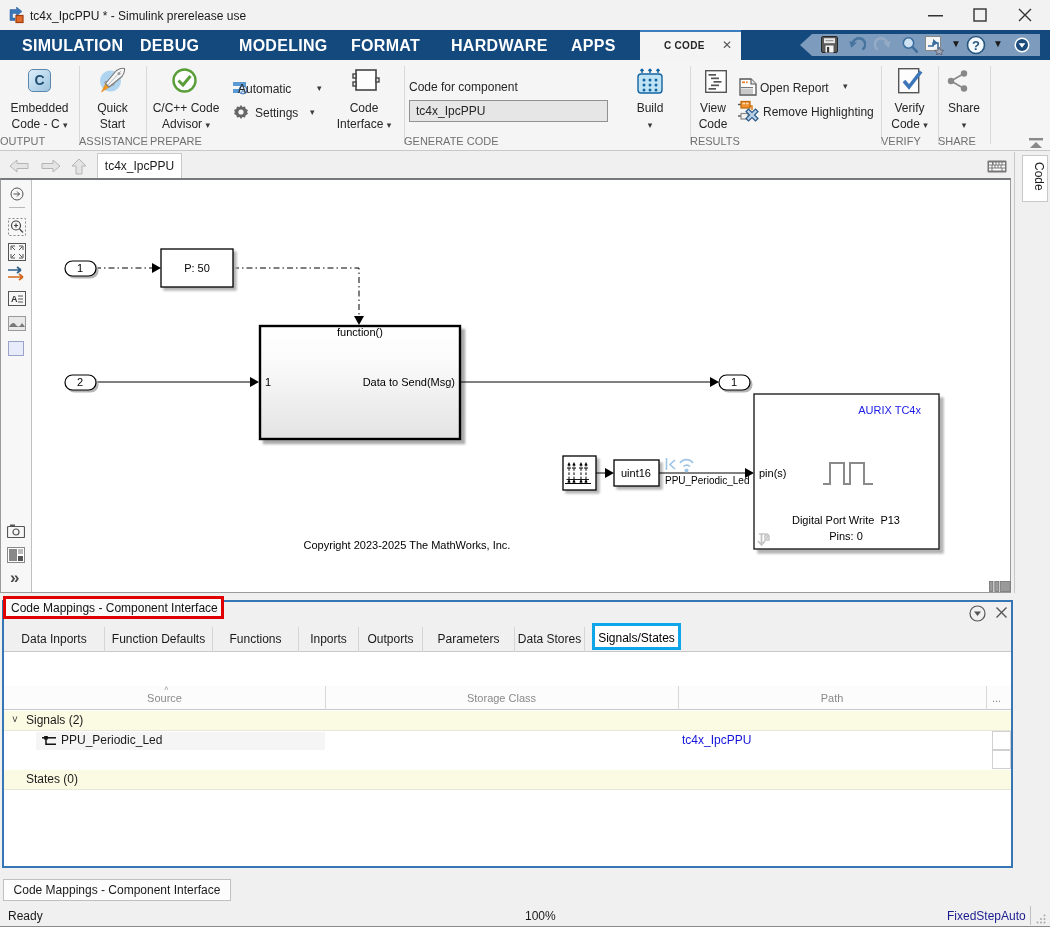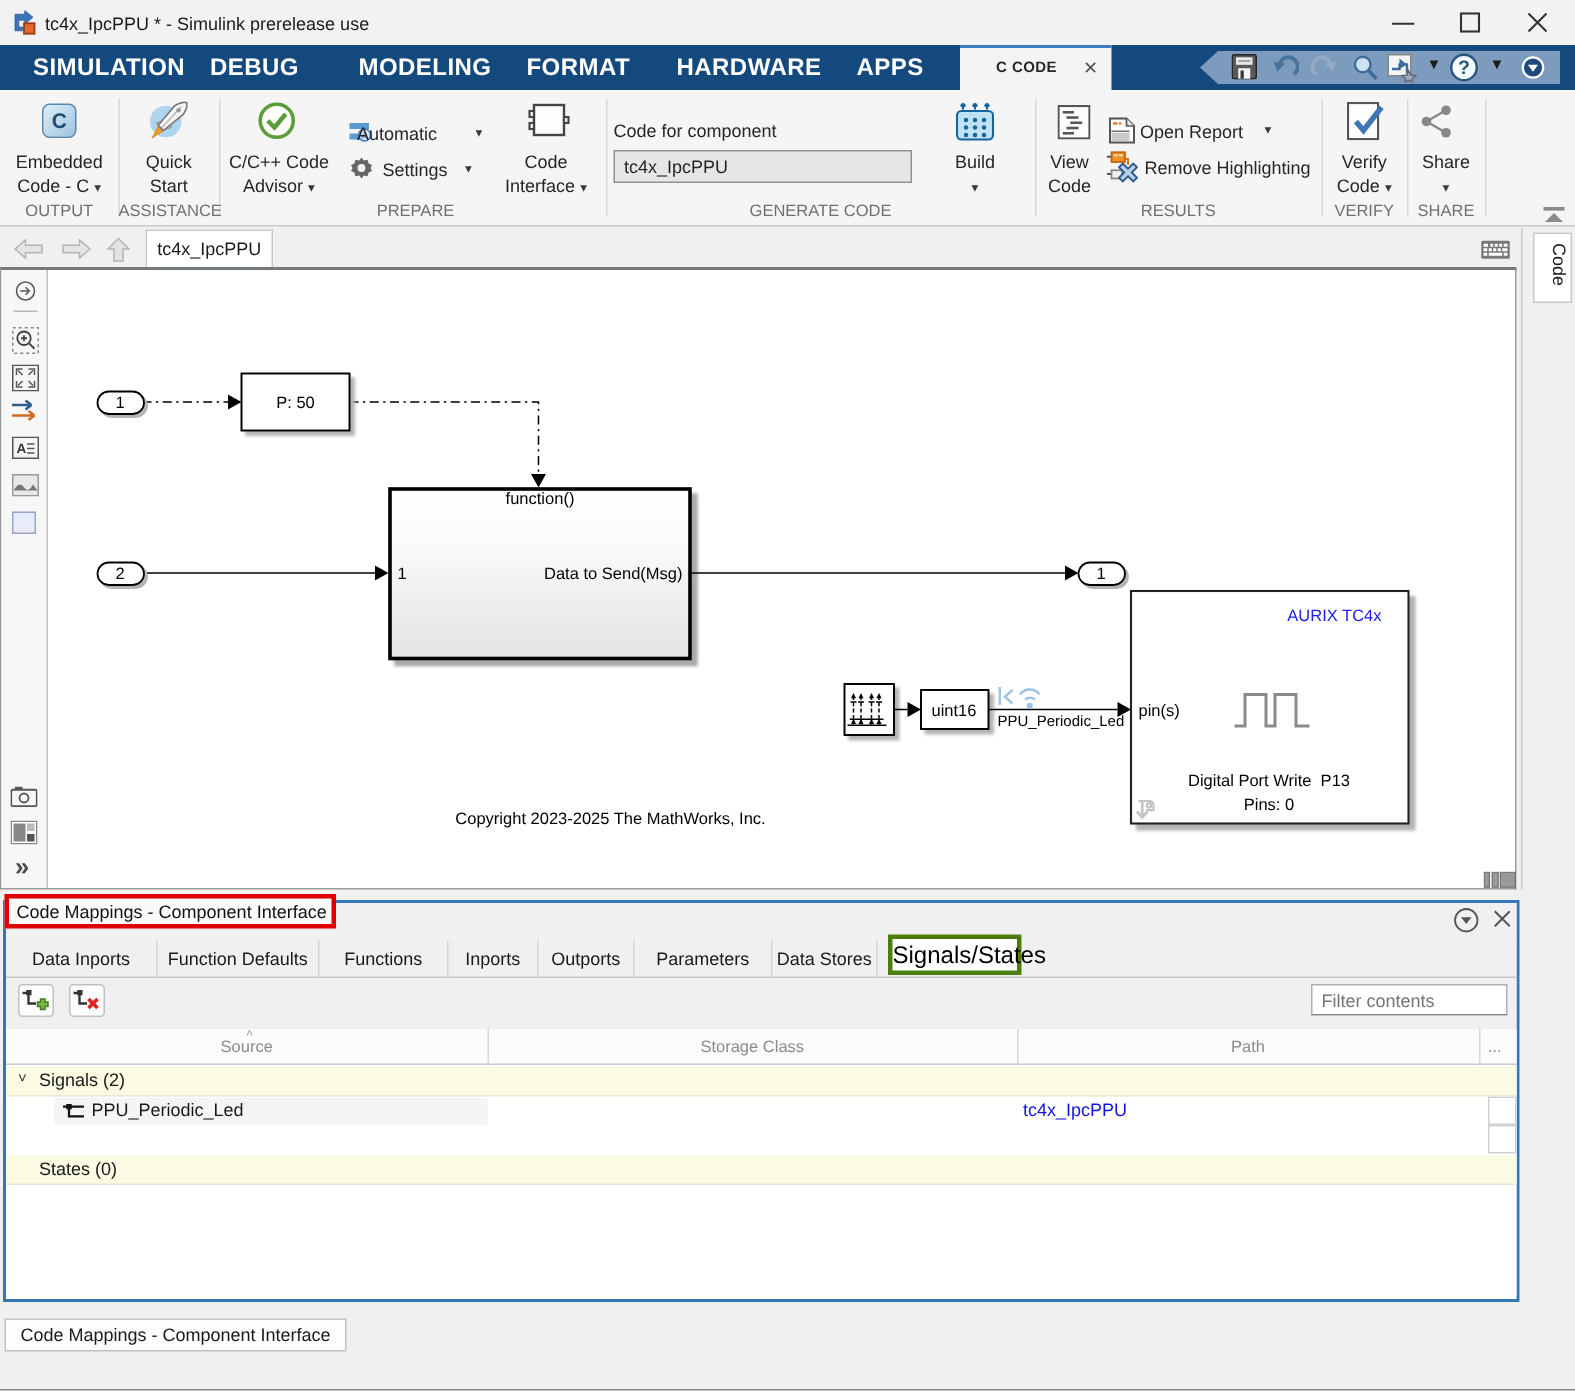--- a/index.html
+++ b/index.html
@@ -17,21 +17,21 @@
 .rtab { position:absolute; top:0; height:30px; line-height:31px; color:#fff; font-size:16px; font-weight:bold; letter-spacing:0.3px; }
 #ccode-tab { position:absolute; left:640px; top:30px; width:101px; height:30px; background:#f4f4f4; border-top:2px solid #3a7cbe; }
 #ccode-tab span.lbl { position:absolute; left:24px; top:8px; font-size:10px; font-weight:bold; color:#262626; letter-spacing:0.3px; }
 #ccode-tab span.x { position:absolute; left:82px; top:6px; font-size:12px; color:#555; font-weight:normal; }
 #qab { position:absolute; left:812px; top:34px; width:228px; height:22px; background:#7d9bbc; }
 #qab-notch { position:absolute; left:800px; top:34px; width:0; height:0; border-top:11px solid transparent; border-bottom:11px solid transparent; border-right:12px solid #7d9bbc; }
 
 
 #ribbon { left:0; top:60px; width:1050px; height:91px; background:#f5f5f5; border-bottom:1px solid #c8c8c8; }
 .gsep { position:absolute; top:6px; height:78px; width:1px; background:#d9d9d9; }
-.glabel { position:absolute; top:75px; font-size:11px; color:#707070; text-align:center; }
+.glabel { position:absolute; top:75px; font-size:11px; color:#707070; text-align:left; }
 .rlbl { position:absolute; font-size:12px; color:#262626; text-align:center; line-height:16px; }
 .dda { color:#3a3a3a; font-size:9px; }
 
 
 #navbar { left:0; top:152px; width:1050px; height:28px; background:#f0f0f0; }
 #navtab { position:absolute; left:97px; top:153px; width:85px; height:26px; background:#fff; border:1px solid #c8c8c8; border-bottom:none; font-size:12px; text-align:center; line-height:25px; color:#1a1a1a; }
 
 
 #canvas-frame { left:0; top:178px; width:1011px; height:415px; background:#fff; border:1px solid #9a9a9a; border-top:2px solid #75797d; }
 #palette { position:absolute; left:0; top:0; width:31px; height:412px; background:#f7f7f7; border-right:1px solid #c0c0c0; }
@@ -39,21 +39,21 @@
 #code-vtab { position:absolute; left:10px; top:3px; width:26px; height:47px; background:#fff; border:1px solid #c8c8c8; }
 #code-vtab span { position:absolute; left:5px; top:31px; transform:rotate(90deg); transform-origin:0 0; font-size:12px; color:#1a1a1a; transform:rotate(90deg) translate(-25px,-18px); }
 
 
 #panel { left:2px; top:600px; width:1011px; height:268px; background:#fff; border:2px solid #3676b5; }
 #paneltitle { position:absolute; left:0; top:0; width:1007px; height:23px; background:#f0f0f0; }
 #panel-redbox1 { position:absolute; left:-1px; top:-6px; width:221px; height:23px; border:3px solid #e00000; background:#fafafa; }
 #panel-redbox1 span { position:absolute; left:5px; top:2px; font-size:12px; color:#111; white-space:nowrap; }
 #paneltabs { position:absolute; left:0; top:23px; width:1007px; height:27px; background:#f0f0f0; border-bottom:1px solid #c8c8c8; }
 .ptab { position:absolute; top:2px; height:25px; line-height:25px; font-size:12px; color:#1a1a1a; text-align:center; border-right:1px solid #d5d5d5; }
-#ptab-active { position:absolute; left:588px; top:-2px; width:89px; height:27px; border:3px solid #4d7c0f; background:#fff; font-size:16px; text-align:center; line-height:24px; }
+#ptab-active { position:absolute; left:588px; top:-2px; width:89px; height:27px; border:3px solid #0ea5e9; background:#fff; font-size:12px; text-align:center; line-height:24px; }
 #ptoolbar { position:absolute; left:0; top:50px; width:1007px; height:34px; background:#f0f0f0; }
 .pbtn { position:absolute; top:4px; width:24px; height:22px; background:#fdfdfd; border:1px solid #c0c0c0; border-radius:3px; }
 #filterbox { position:absolute; left:870px; top:4px; width:131px; height:21px; background:#fff; border:1px solid #b0b0b0; border-bottom:1px solid #888; font-size:12px; color:#888; padding:2px 6px; }
 #ptable { position:absolute; left:0; top:84px; width:1007px; height:178px; background:#fff; }
 #thead { position:absolute; left:0; top:0; width:1007px; height:24px; background:#fcfcfc; border-bottom:1px solid #c8c8c8; font-size:11px; color:#8a8a8a; }
 .throw { position:absolute; top:6px; text-align:center; }
 .yellow-row { position:absolute; left:0; width:1007px; height:19px; background:#fbfae2; border-bottom:1px solid #e8e8d8; font-size:12px; color:#1a1a1a; }
 .srccell { position:absolute; left:32px; width:289px; height:18px; background:#f5f5f5; font-size:12px; color:#1a1a1a; }
 .sccell { position:absolute; left:323px; width:351px; height:19px; background:#fff; border:1px solid #b0b0b0; font-size:12px; color:#1a1a1a; }
 .pathcell { position:absolute; left:678px; width:306px; font-size:12px; color:#1414dc; }
@@ -451,37 +451,20 @@
     </div>
     <div id="paneltabs">
       <span class="ptab" style="left:0px;width:101px">Data Inports</span>
       <span class="ptab" style="left:101px;width:108px">Function Defaults</span>
       <span class="ptab" style="left:209px;width:86px">Functions</span>
       <span class="ptab" style="left:295px;width:60px">Inports</span>
       <span class="ptab" style="left:355px;width:64px">Outports</span>
       <span class="ptab" style="left:419px;width:92px">Parameters</span>
       <span class="ptab" style="left:511px;width:70px">Data Stores</span>
       <div id="ptab-active">Signals/States</div>
-    </div>
-    <div id="ptoolbar">
-      <div class="pbtn" style="left:8px">
-        <svg width="22" height="20" viewBox="0 0 22 20">
-          <path d="M2 5 L6 5 M6 5 L6 12 L11 12" stroke="#333" stroke-width="1.6" fill="none"></path>
-          <rect x="4.5" y="3" width="3.5" height="3.5" fill="#333"></rect>
-          <path d="M12 11 L14 11 L14 9 L17 9 L17 11 L19 11 L19 14 L17 14 L17 16 L14 16 L14 14 L12 14 Z" fill="#7ab648" stroke="#4a7a20"></path>
-        </svg>
-      </div>
-      <div class="pbtn" style="left:42px">
-        <svg width="22" height="20" viewBox="0 0 22 20">
-          <path d="M2 5 L6 5 M6 5 L6 12 L11 12" stroke="#333" stroke-width="1.6" fill="none"></path>
-          <rect x="4.5" y="3" width="3.5" height="3.5" fill="#333"></rect>
-          <path d="M12 9 L18 15 M18 9 L12 15" stroke="#dd2222" stroke-width="2.4"></path>
-        </svg>
-      </div>
-      <input id="filterbox" value="" placeholder="Filter contents" style="font-family: &quot;Liberation Sans&quot;, sans-serif;">
     </div>
     <div id="ptable">
       <div id="thead">
         <div class="throw" style="left:0;width:321px">Source</div>
         <div class="throw" style="left:321px;width:353px">Storage Class</div>
         <div class="throw" style="left:674px;width:308px">Path</div>
         <div class="throw" style="left:982px;width:21px">...</div>
         <div class="abs" style="left:160px;top:-2px;font-size:8px;color:#999">˄</div>
         <div class="abs" style="left:321px;top:0;width:1px;height:24px;background:#d8d8d8"></div>
         <div class="abs" style="left:674px;top:0;width:1px;height:24px;background:#d8d8d8"></div>
@@ -505,16 +488,30 @@
       <div class="yellow-row" style="top:84px;height:20px">
         <span class="abs" style="left:22px;top:2px">States (0)</span>
       </div>
       <div class="abs" style="left:988px;top:45px;width:19px;height:19px;border:1px solid #d0d0d0;background:#fff"></div>
       <div class="abs" style="left:988px;top:64px;width:19px;height:19px;border:1px solid #d0d0d0;background:#fff"></div>
     </div>
   </div>
 
   <div id="bottombar" class="abs">
     <div id="cmtab">Code Mappings - Component Interface</div>
+    <div id="statusbar">
+      <span class="abs" style="left:8px;top:5px">Ready</span>
+      <span class="abs" style="left:525px;top:5px">100%</span>
+      <span class="abs" style="left:947px;top:5px;color:#1a1a8f">FixedStepAuto</span>
+      <div class="abs" style="left:1030px;top:2px;width:1px;height:19px;background:#c0c0c0"></div>
+      <svg class="abs" style="left:1036px;top:10px" width="10" height="10" viewBox="0 0 10 10">
+        <circle cx="8.5" cy="1.5" r="1" fill="#aaa"></circle>
+          <circle cx="8.5" cy="5" r="1" fill="#aaa"></circle>
+          <circle cx="8.5" cy="8.5" r="1" fill="#aaa"></circle>
+        <circle cx="5" cy="5" r="1" fill="#aaa"></circle>
+          <circle cx="5" cy="8.5" r="1" fill="#aaa"></circle>
+        <circle cx="1.5" cy="8.5" r="1" fill="#aaa"></circle>
+      </svg>
+    </div>
   </div>
   <div class="abs" style="left:0;top:925.5px;width:1050px;height:1.5px;background:#8a8a8a"></div>
 
 </div>
 
 </body></html>

